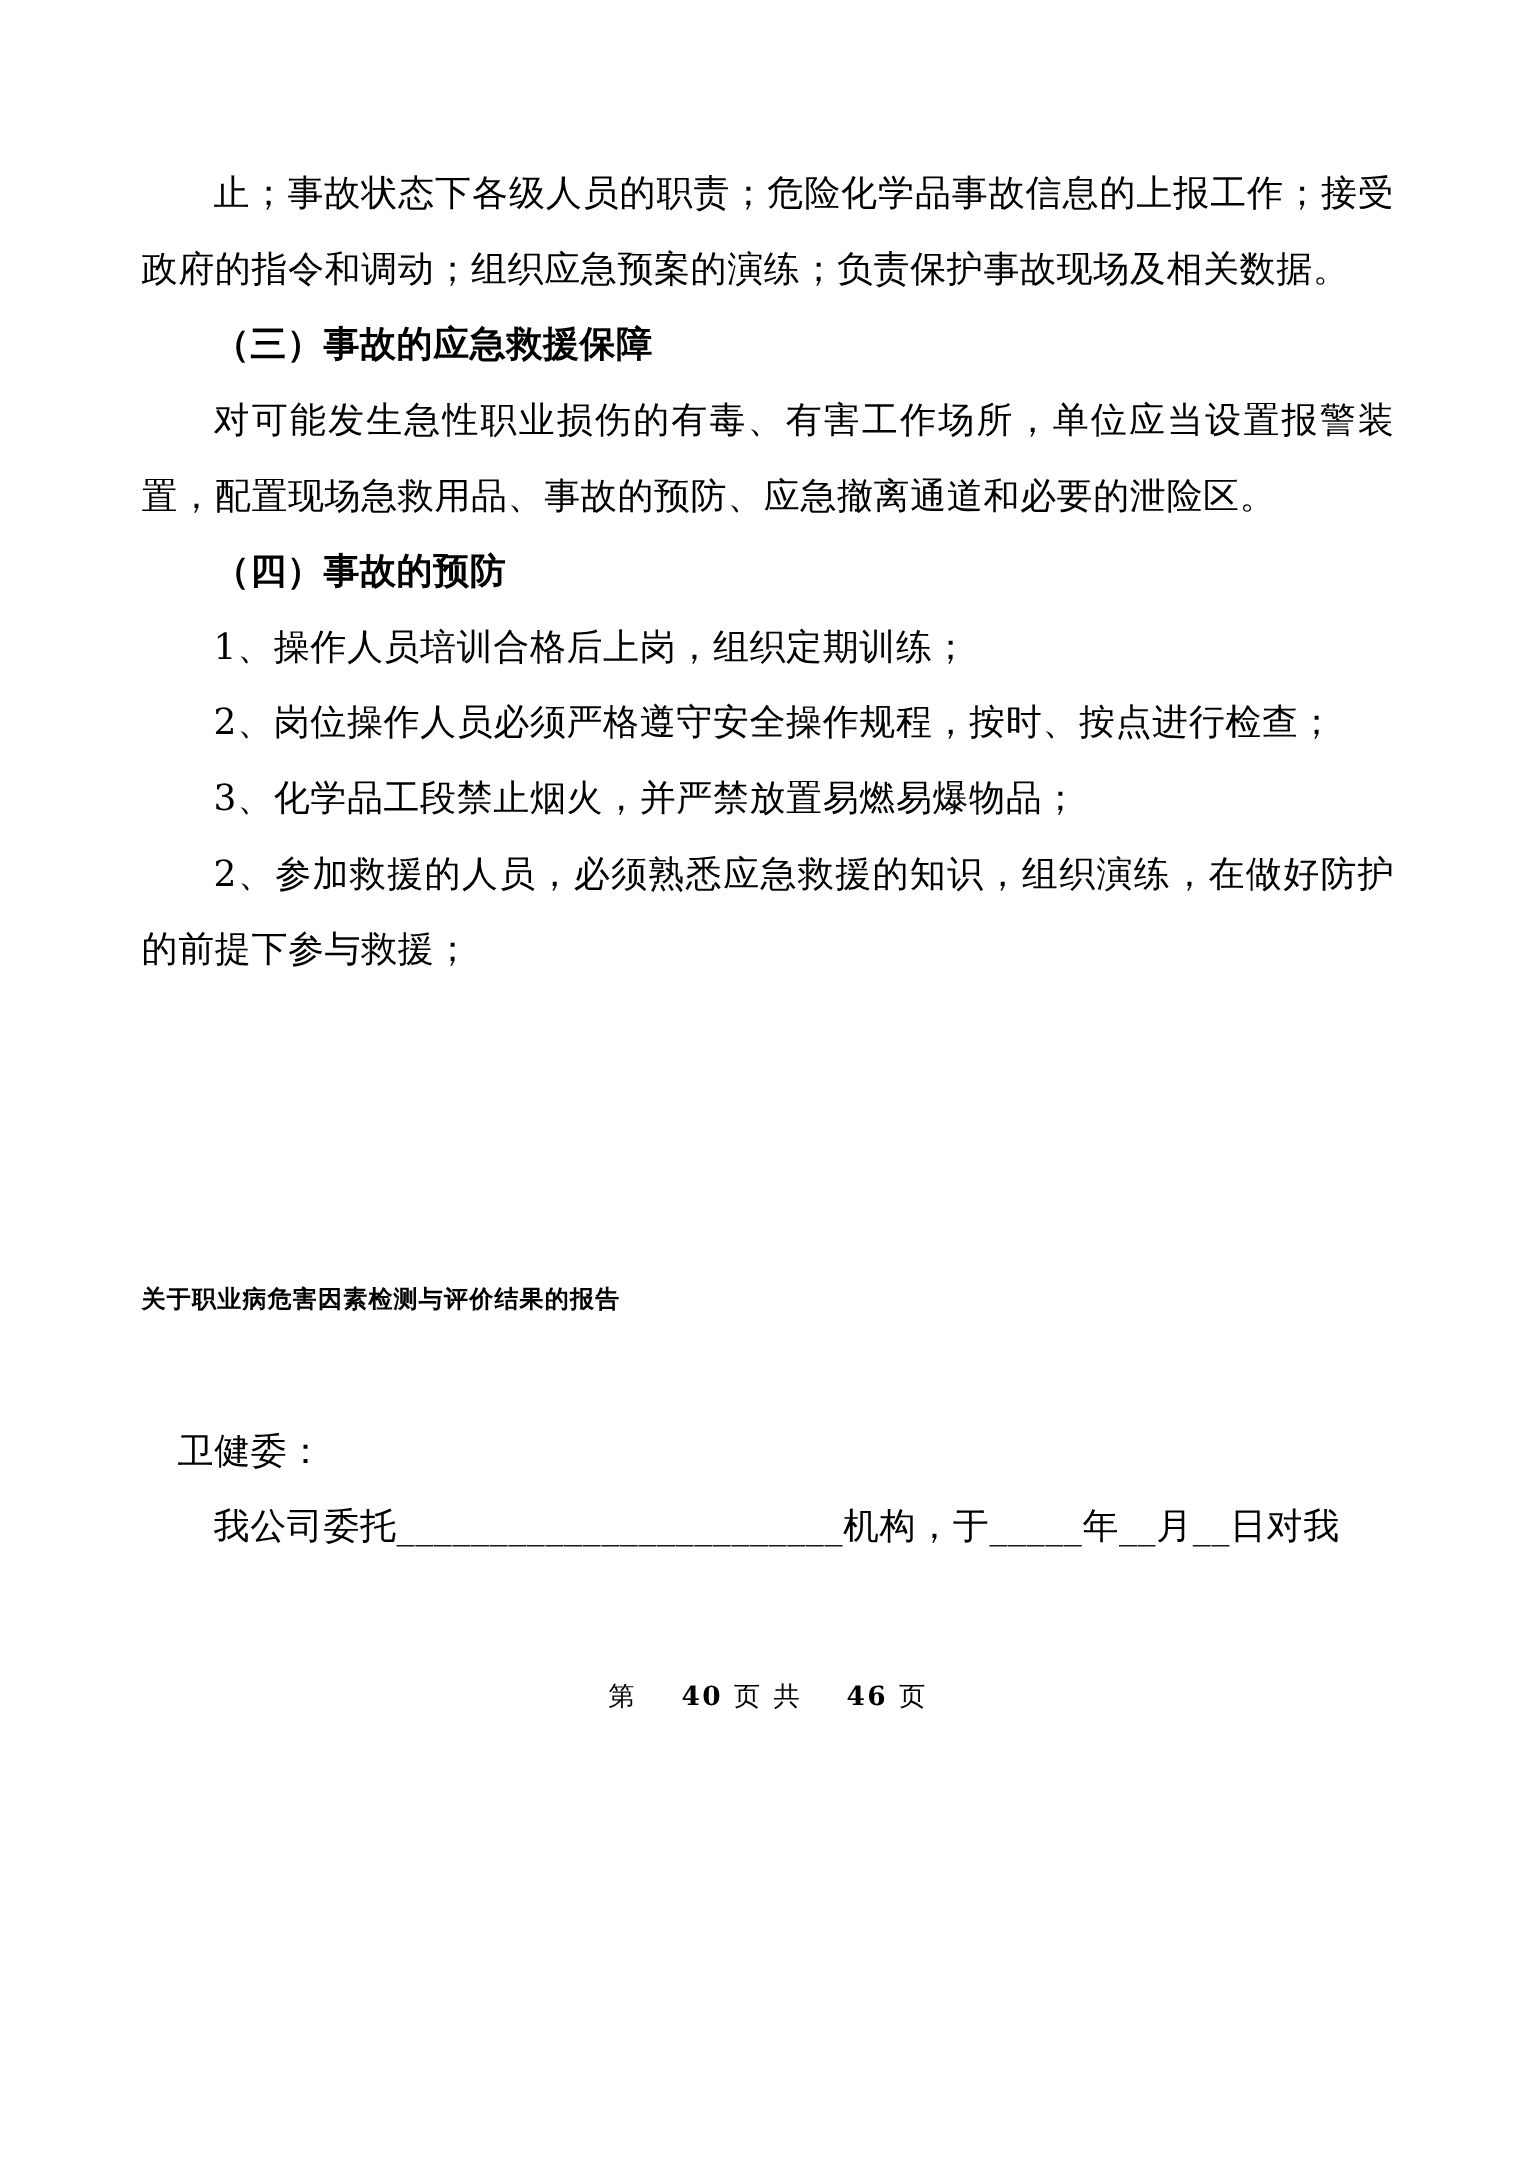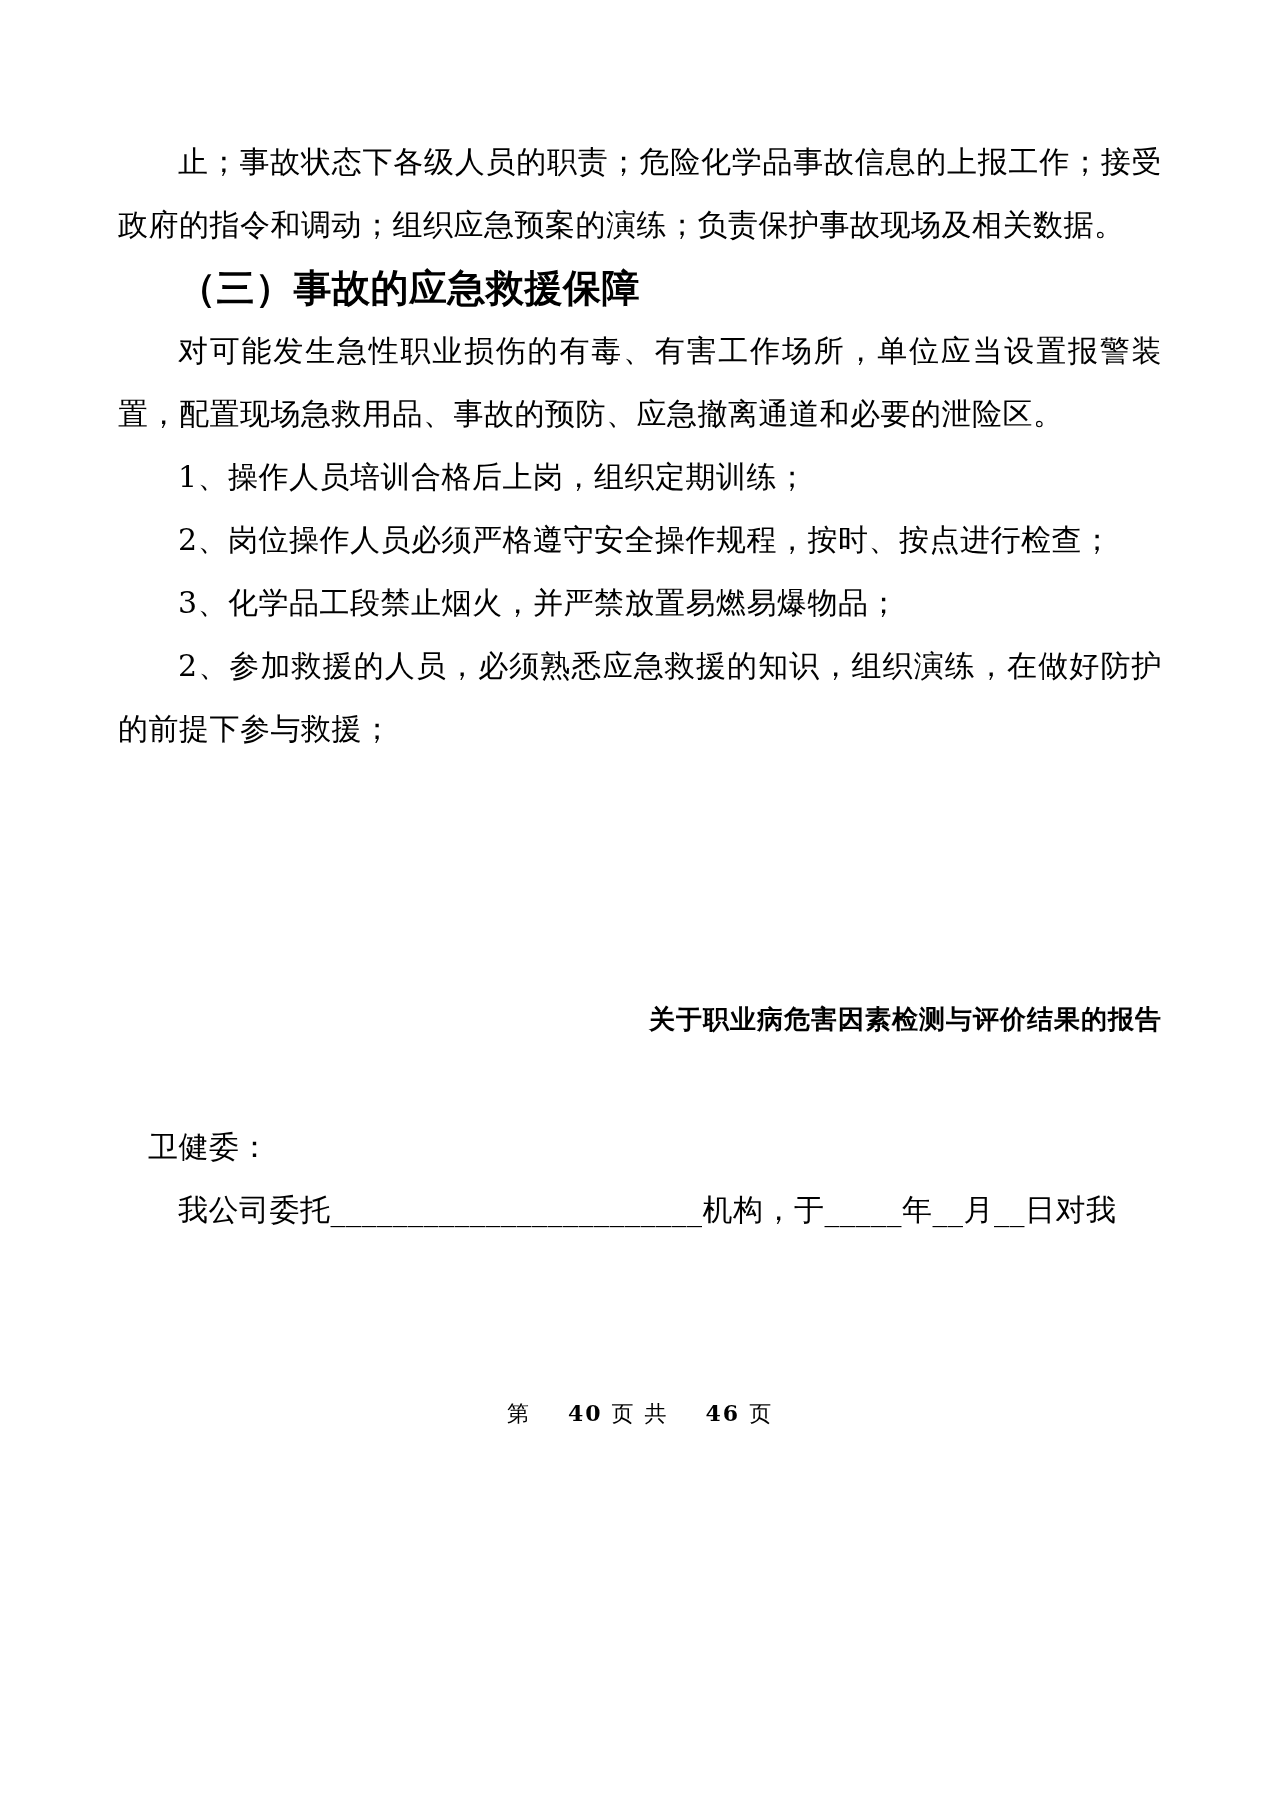--- a/index.html
+++ b/index.html
@@ -29,34 +29,34 @@
     line-height: 63px;
     text-align: justify;
     text-justify: inter-ideograph;
     margin: 0;
     letter-spacing: 0.5px;
   }
   .indent2 {
     text-indent: 60px;
   }
   .heading {
-    font-size: 38px;
+    font-size: 30px;
     line-height: 63px;
     margin: 0;
     font-weight: bold;
     text-indent: 60px;
     letter-spacing: 0.5px;
   }
   .spacer-large {
     height: 228px;
   }
   .doc-title {
-    font-size: 26px;
+    font-size: 20px;
     font-weight: bold;
-    text-align: right;
+    text-align: left;
     line-height: 63px;
     margin: 0;
     letter-spacing: 1px;
   }
   .spacer-mid {
     height: 64px;
   }
   .addressee {
     font-size: 30px;
     line-height: 63px;
@@ -84,20 +84,21 @@
 <body>
 
 <div class="page">
 
   <p class="para indent2">止；事故状态下各级人员的职责；危险化学品事故信息的上报工作；接受政府的指令和调动；组织应急预案的演练；负责保护事故现场及相关数据。</p>
 
   <p class="heading">（三）事故的应急救援保障</p>
 
   <p class="para indent2">对可能发生急性职业损伤的有毒、有害工作场所，单位应当设置报警装置，配置现场急救用品、事故的预防、应急撤离通道和必要的泄险区。</p>
 
+  <p class="heading">（四）事故的预防</p>
 
   <p class="para indent2">1、操作人员培训合格后上岗，组织定期训练；</p>
   <p class="para indent2">2、岗位操作人员必须严格遵守安全操作规程，按时、按点进行检查；</p>
   <p class="para indent2">3、化学品工段禁止烟火，并严禁放置易燃易爆物品；</p>
   <p class="para indent2">2、参加救援的人员，必须熟悉应急救援的知识，组织演练，在做好防护的前提下参与救援；</p>
 
   <div class="spacer-large"></div>
 
   <p class="doc-title">关于职业病危害因素检测与评价结果的报告</p>
 

